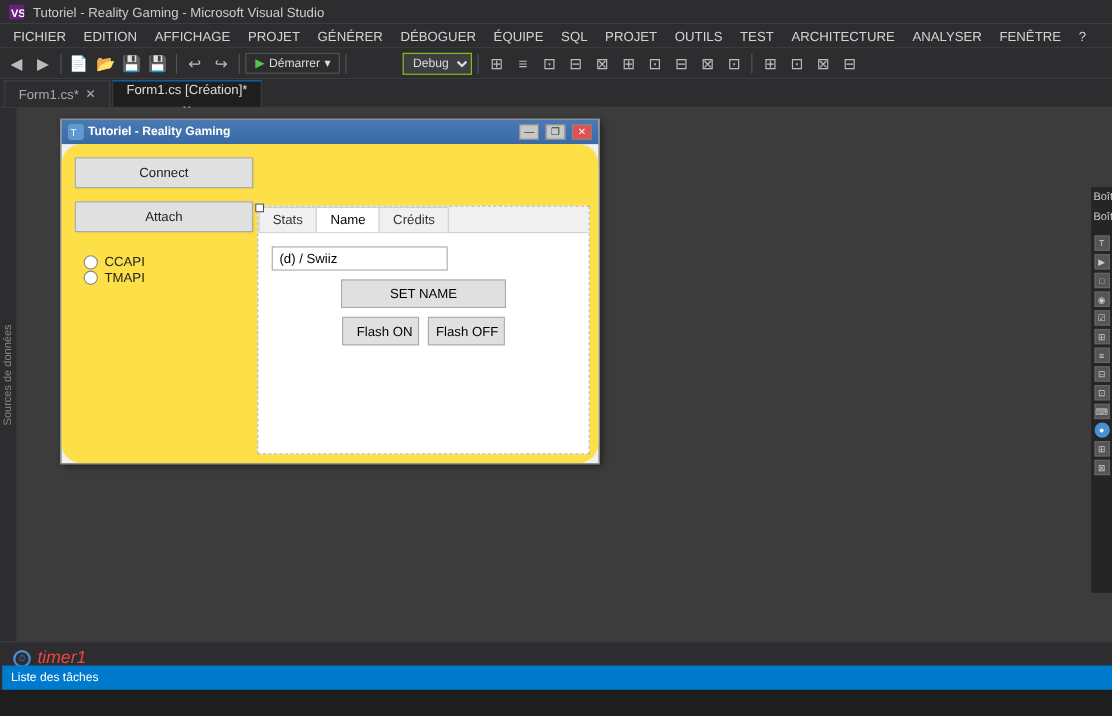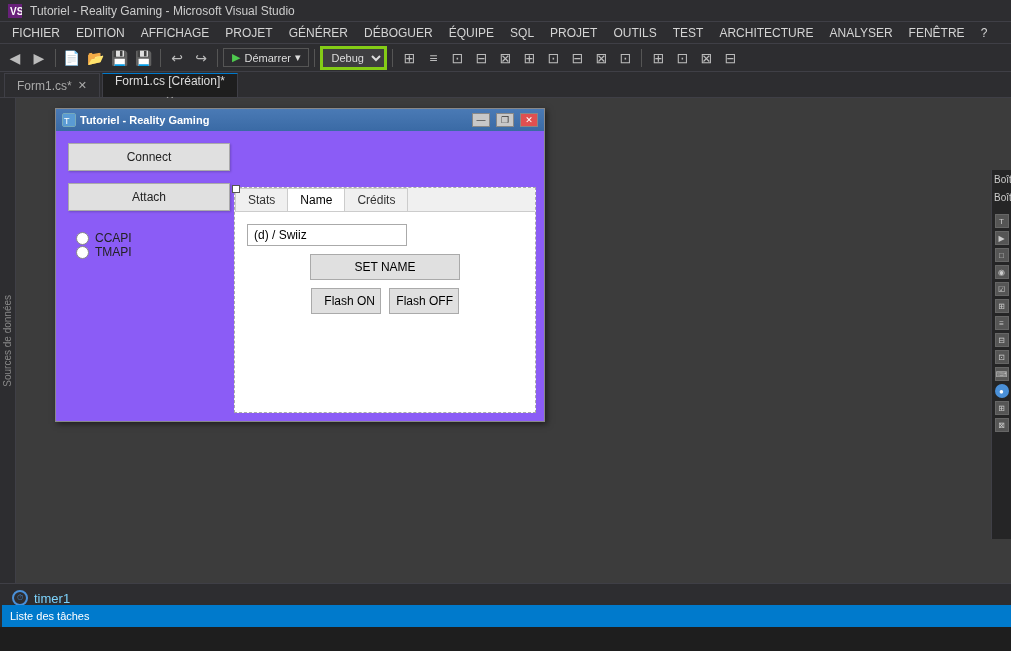--- a/index.html
+++ b/index.html
@@ -85,24 +85,25 @@
       color: #ddd;
       font-size: 11px;
       padding: 2px 8px;
       cursor: pointer;
       display: flex;
       align-items: center;
       gap: 4px;
     }
     .toolbar-debug-select {
       background: #3e3e40;
-      border: 3px solid #84cc16;
+      border: 1px solid #84cc16;
       color: #ddd;
       font-size: 11px;
       padding: 2px 4px;
+      margin-left: 46px;
     }
 
     
     .tabs-bar {
       background: #2d2d30;
       height: 26px;
       display: flex;
       align-items: flex-end;
       border-bottom: 1px solid #3f3f46;
       padding-left: 4px;
@@ -174,21 +175,22 @@
       justify-content: center;
       font-size: 9px;
       cursor: pointer;
       color: #333;
     }
     .win-form-title-btn.close { background: #e05050; color: white; }
 
     .win-form-body {
       display: flex;
       padding: 8px;
-      background: #8b5cf6;
+      background: #fde047;
+      border-radius: 18px;
     }
 
     
     .form-left {
       width: 170px;
       display: flex;
       flex-direction: column;
       gap: 8px;
       padding: 4px;
     }
@@ -321,22 +323,23 @@
       border-radius: 50%;
       border: 2px solid #4a90d9;
       background: #2d2d30;
       display: flex;
       align-items: center;
       justify-content: center;
       font-size: 8px;
       color: #4a90d9;
     }
     .timer-text {
-      font-size: 13px;
-      color: #7dd3fc;
+      font-size: 16px;
+      color: #ef4444;
+      font-style: italic;
     }
 
     .status-bar {
       position: absolute;
       bottom: 0;
       left: 2px;
       right: 0;
       height: 22px;
       background: #007acc;
       display: flex;

